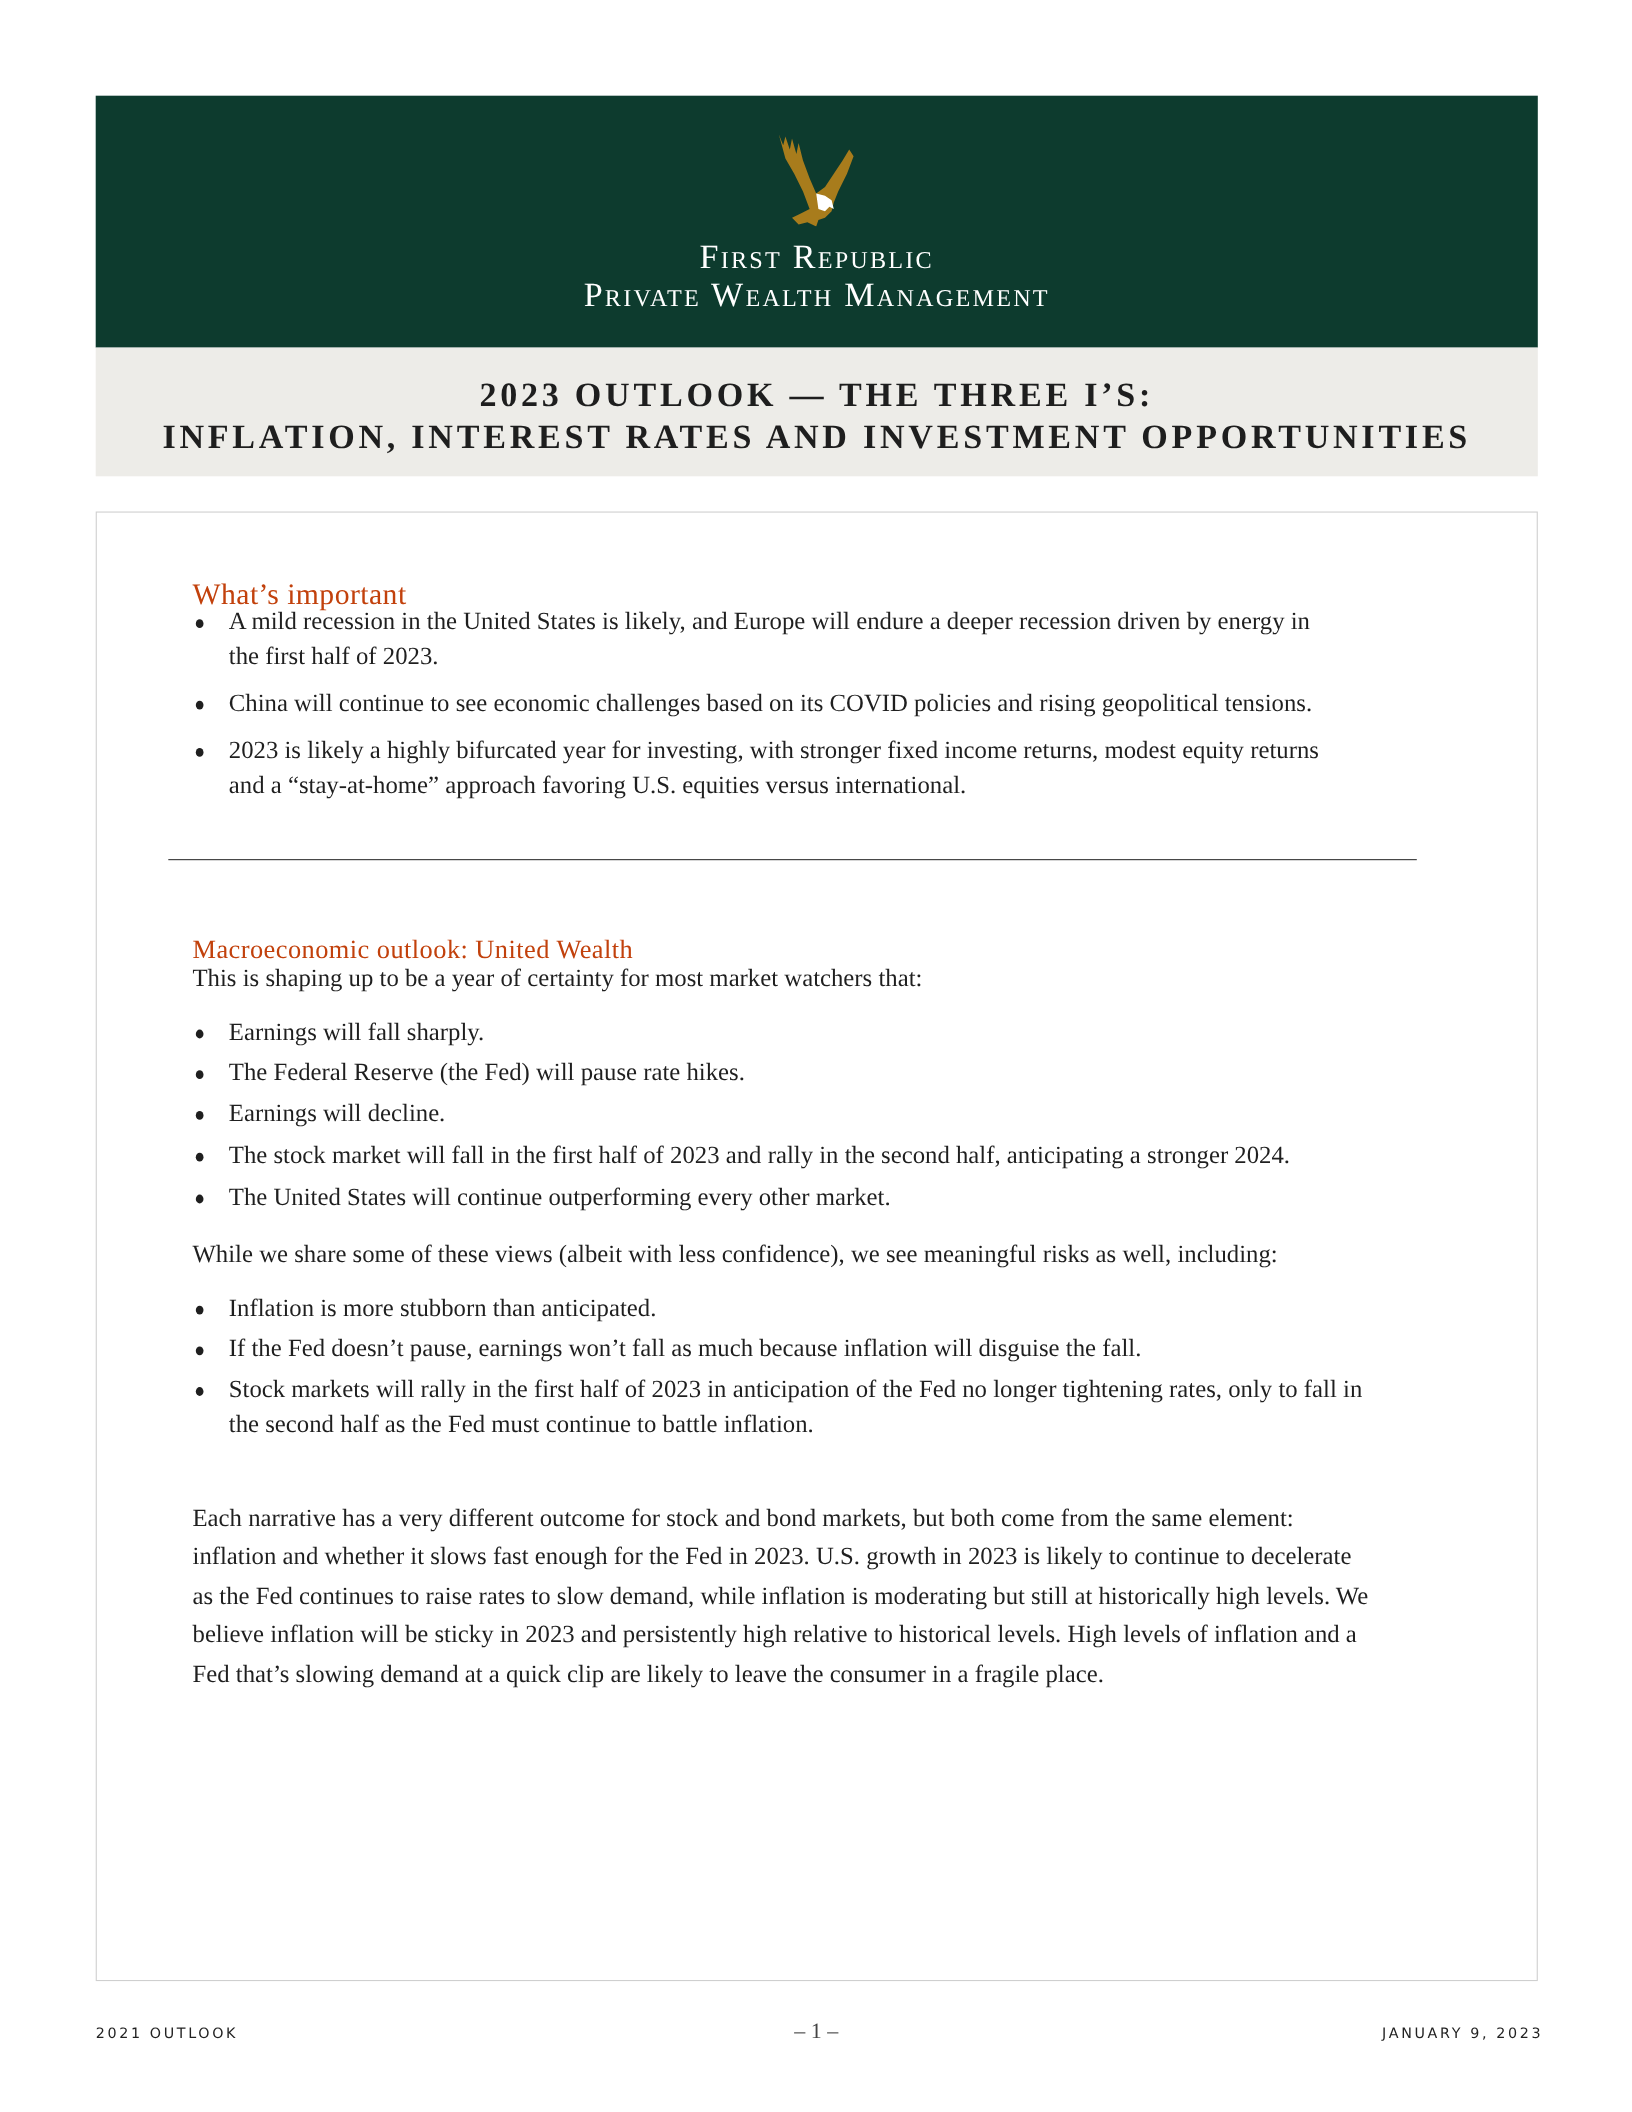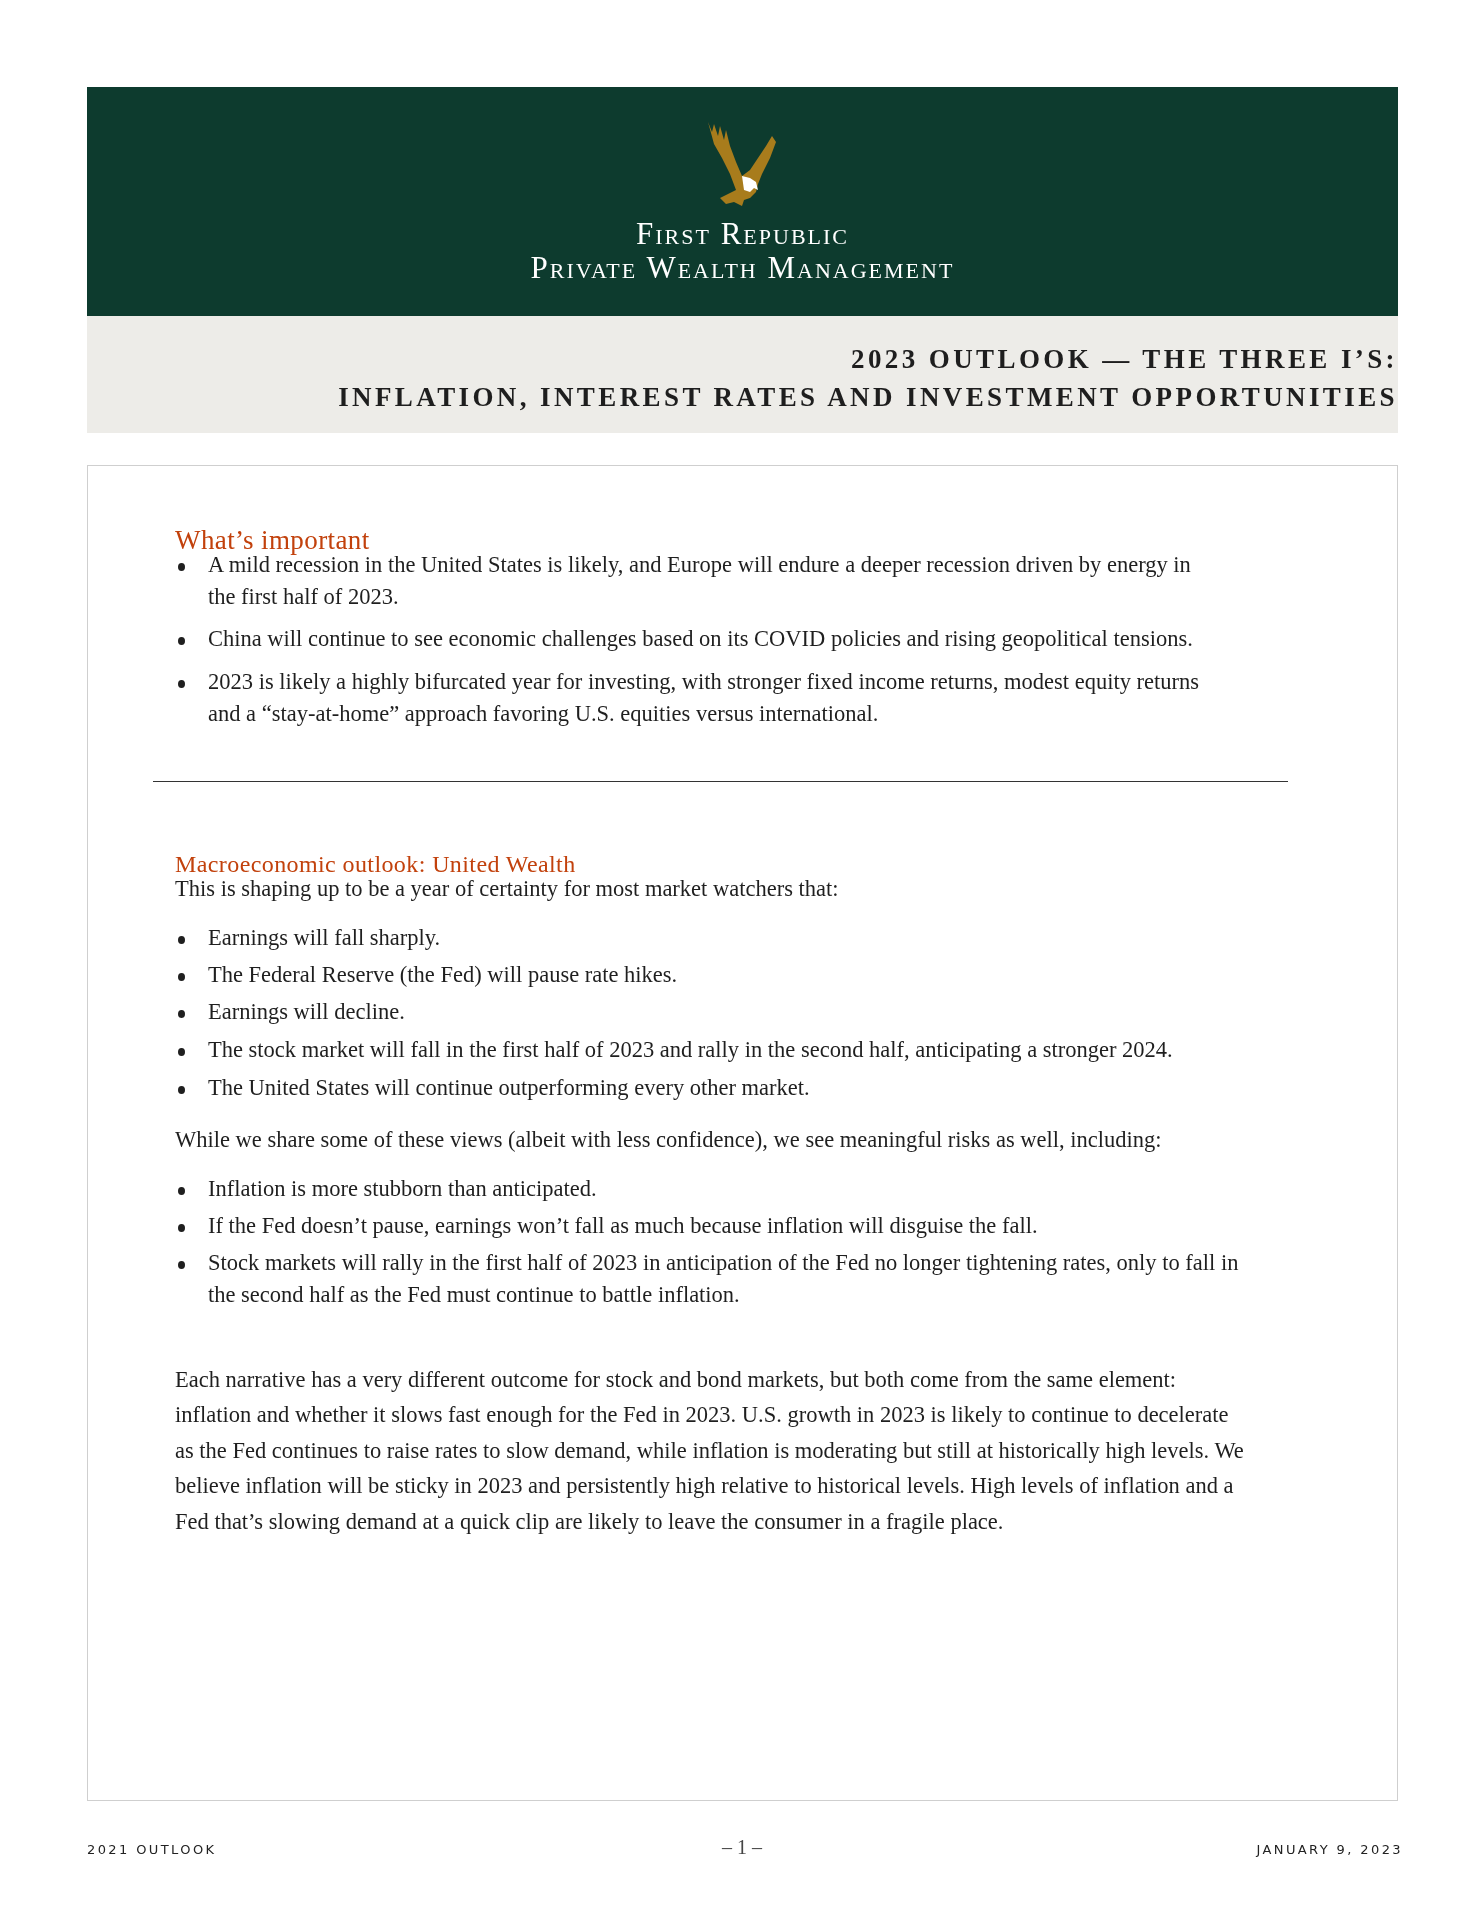--- a/index.html
+++ b/index.html
@@ -4,21 +4,21 @@
 <style>
   html, body { margin: 0; padding: 0; }
   body { width: 1484px; height: 1920px; background: #ffffff; position: relative; overflow: hidden; font-family: "Liberation Serif", "DejaVu Serif", serif; color: #1f1f1f; }
   .abs { position: absolute; }
   .green-band { left: 87px; top: 87px; width: 1311px; height: 229px; background: #0d3b2e; }
   .eagle { left: 700px; top: 118px; width: 84px; height: 88px; }
   .brand { left: 87px; width: 1311px; text-align: center; color: #ffffff; font-size: 31px; letter-spacing: 2px; font-variant: small-caps; line-height: 34px; }
   .brand1 { top: 217px; text-align: center; }
   .brand2 { top: 251px; }
   .gray-band { left: 87px; top: 316px; width: 1311px; height: 117px; background: #edece8; }
-  .title { left: 87px; width: 1311px; text-align: right; font-weight: bold; font-size: 27px; letter-spacing: 3.4px; color: #1e1e1e; line-height: 34px; }
+  .title { left: 87px; width: 1311px; text-align: center; font-weight: bold; font-size: 31px; letter-spacing: 3.4px; color: #1e1e1e; line-height: 34px; }
   .title1 { top: 342px; }
   .title2 { top: 380px; }
   .content-box { left: 87px; top: 465px; width: 1309px; height: 1334px; border: 1px solid #cfcfcf; }
   .heading { color: #c2410c; left: 175px; margin-top: 22px; }
   .h1 { top: 503px; font-size: 27px; letter-spacing: 0.4px; }
   .h2 { top: 829px; font-size: 24px; letter-spacing: 0.4px; }
   .txt { font-size: 22.5px; line-height: 32px; white-space: nowrap; }
   .bullet { position: absolute; width: 7px; height: 8px; border-radius: 50%; background: #1f1f1f; left: 178px; }
   .divider { left: 153px; top: 781px; width: 1135px; height: 1px; background: #333; }
   .para { left: 175px; }

